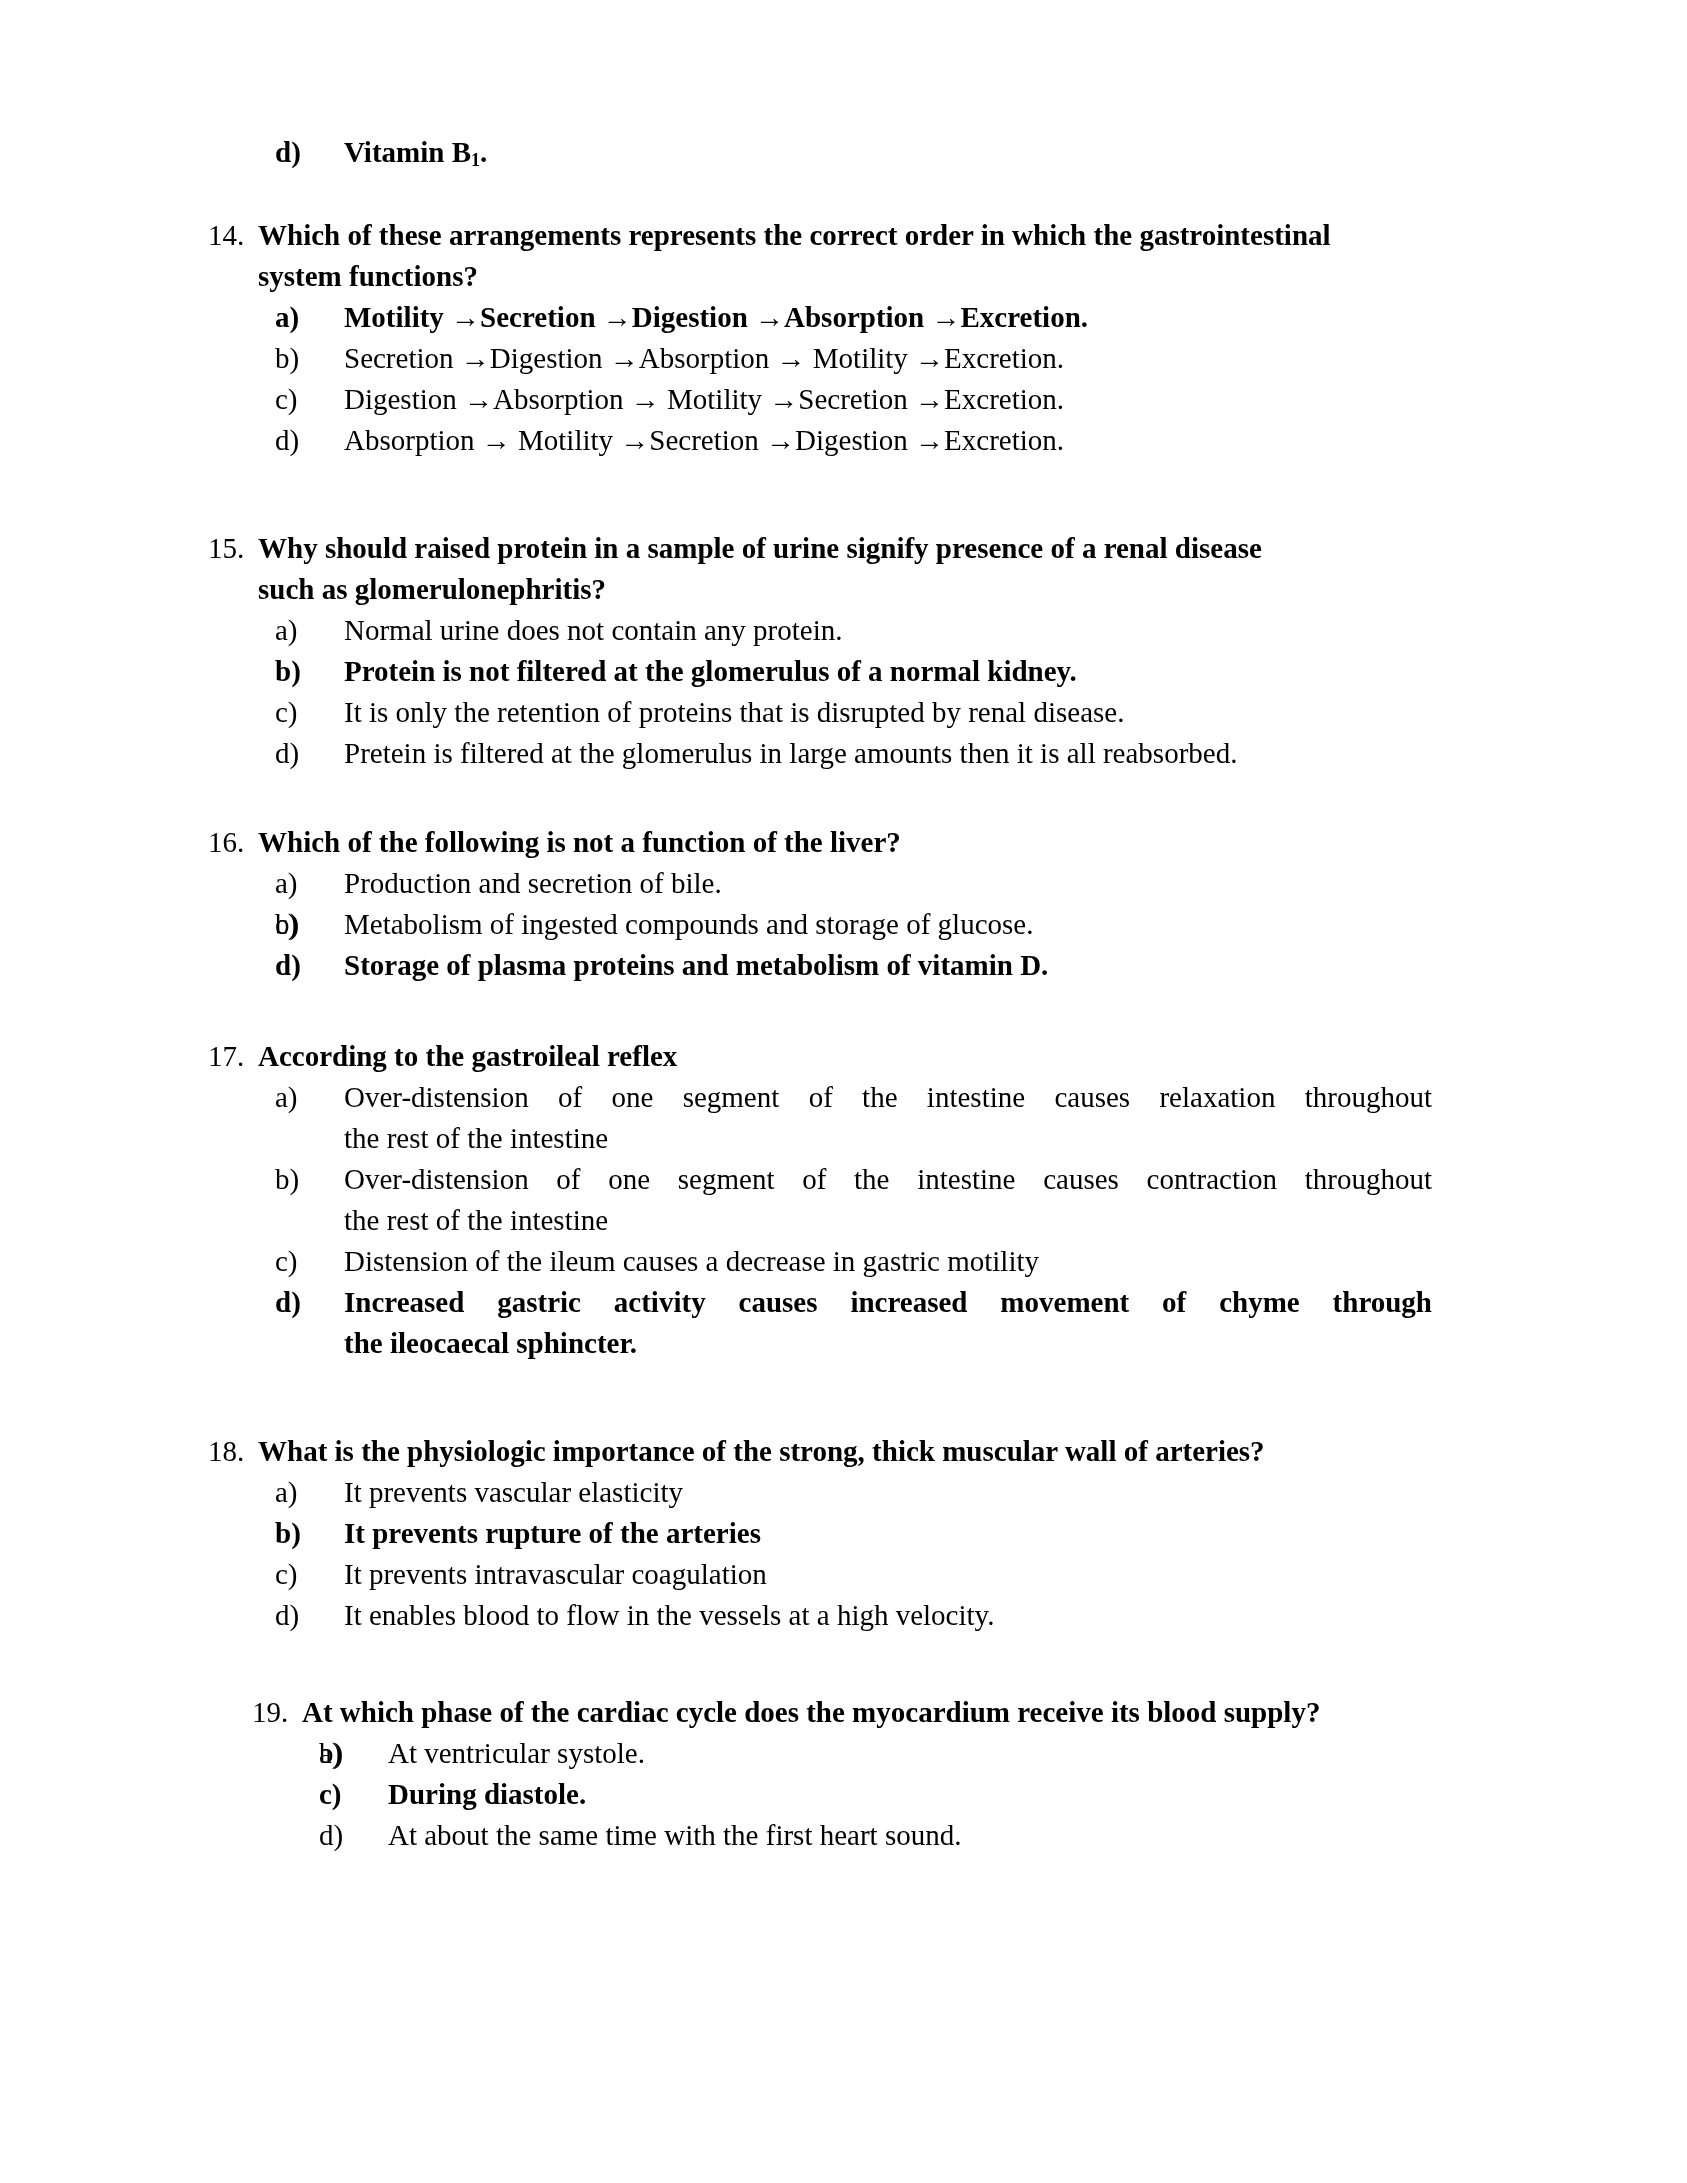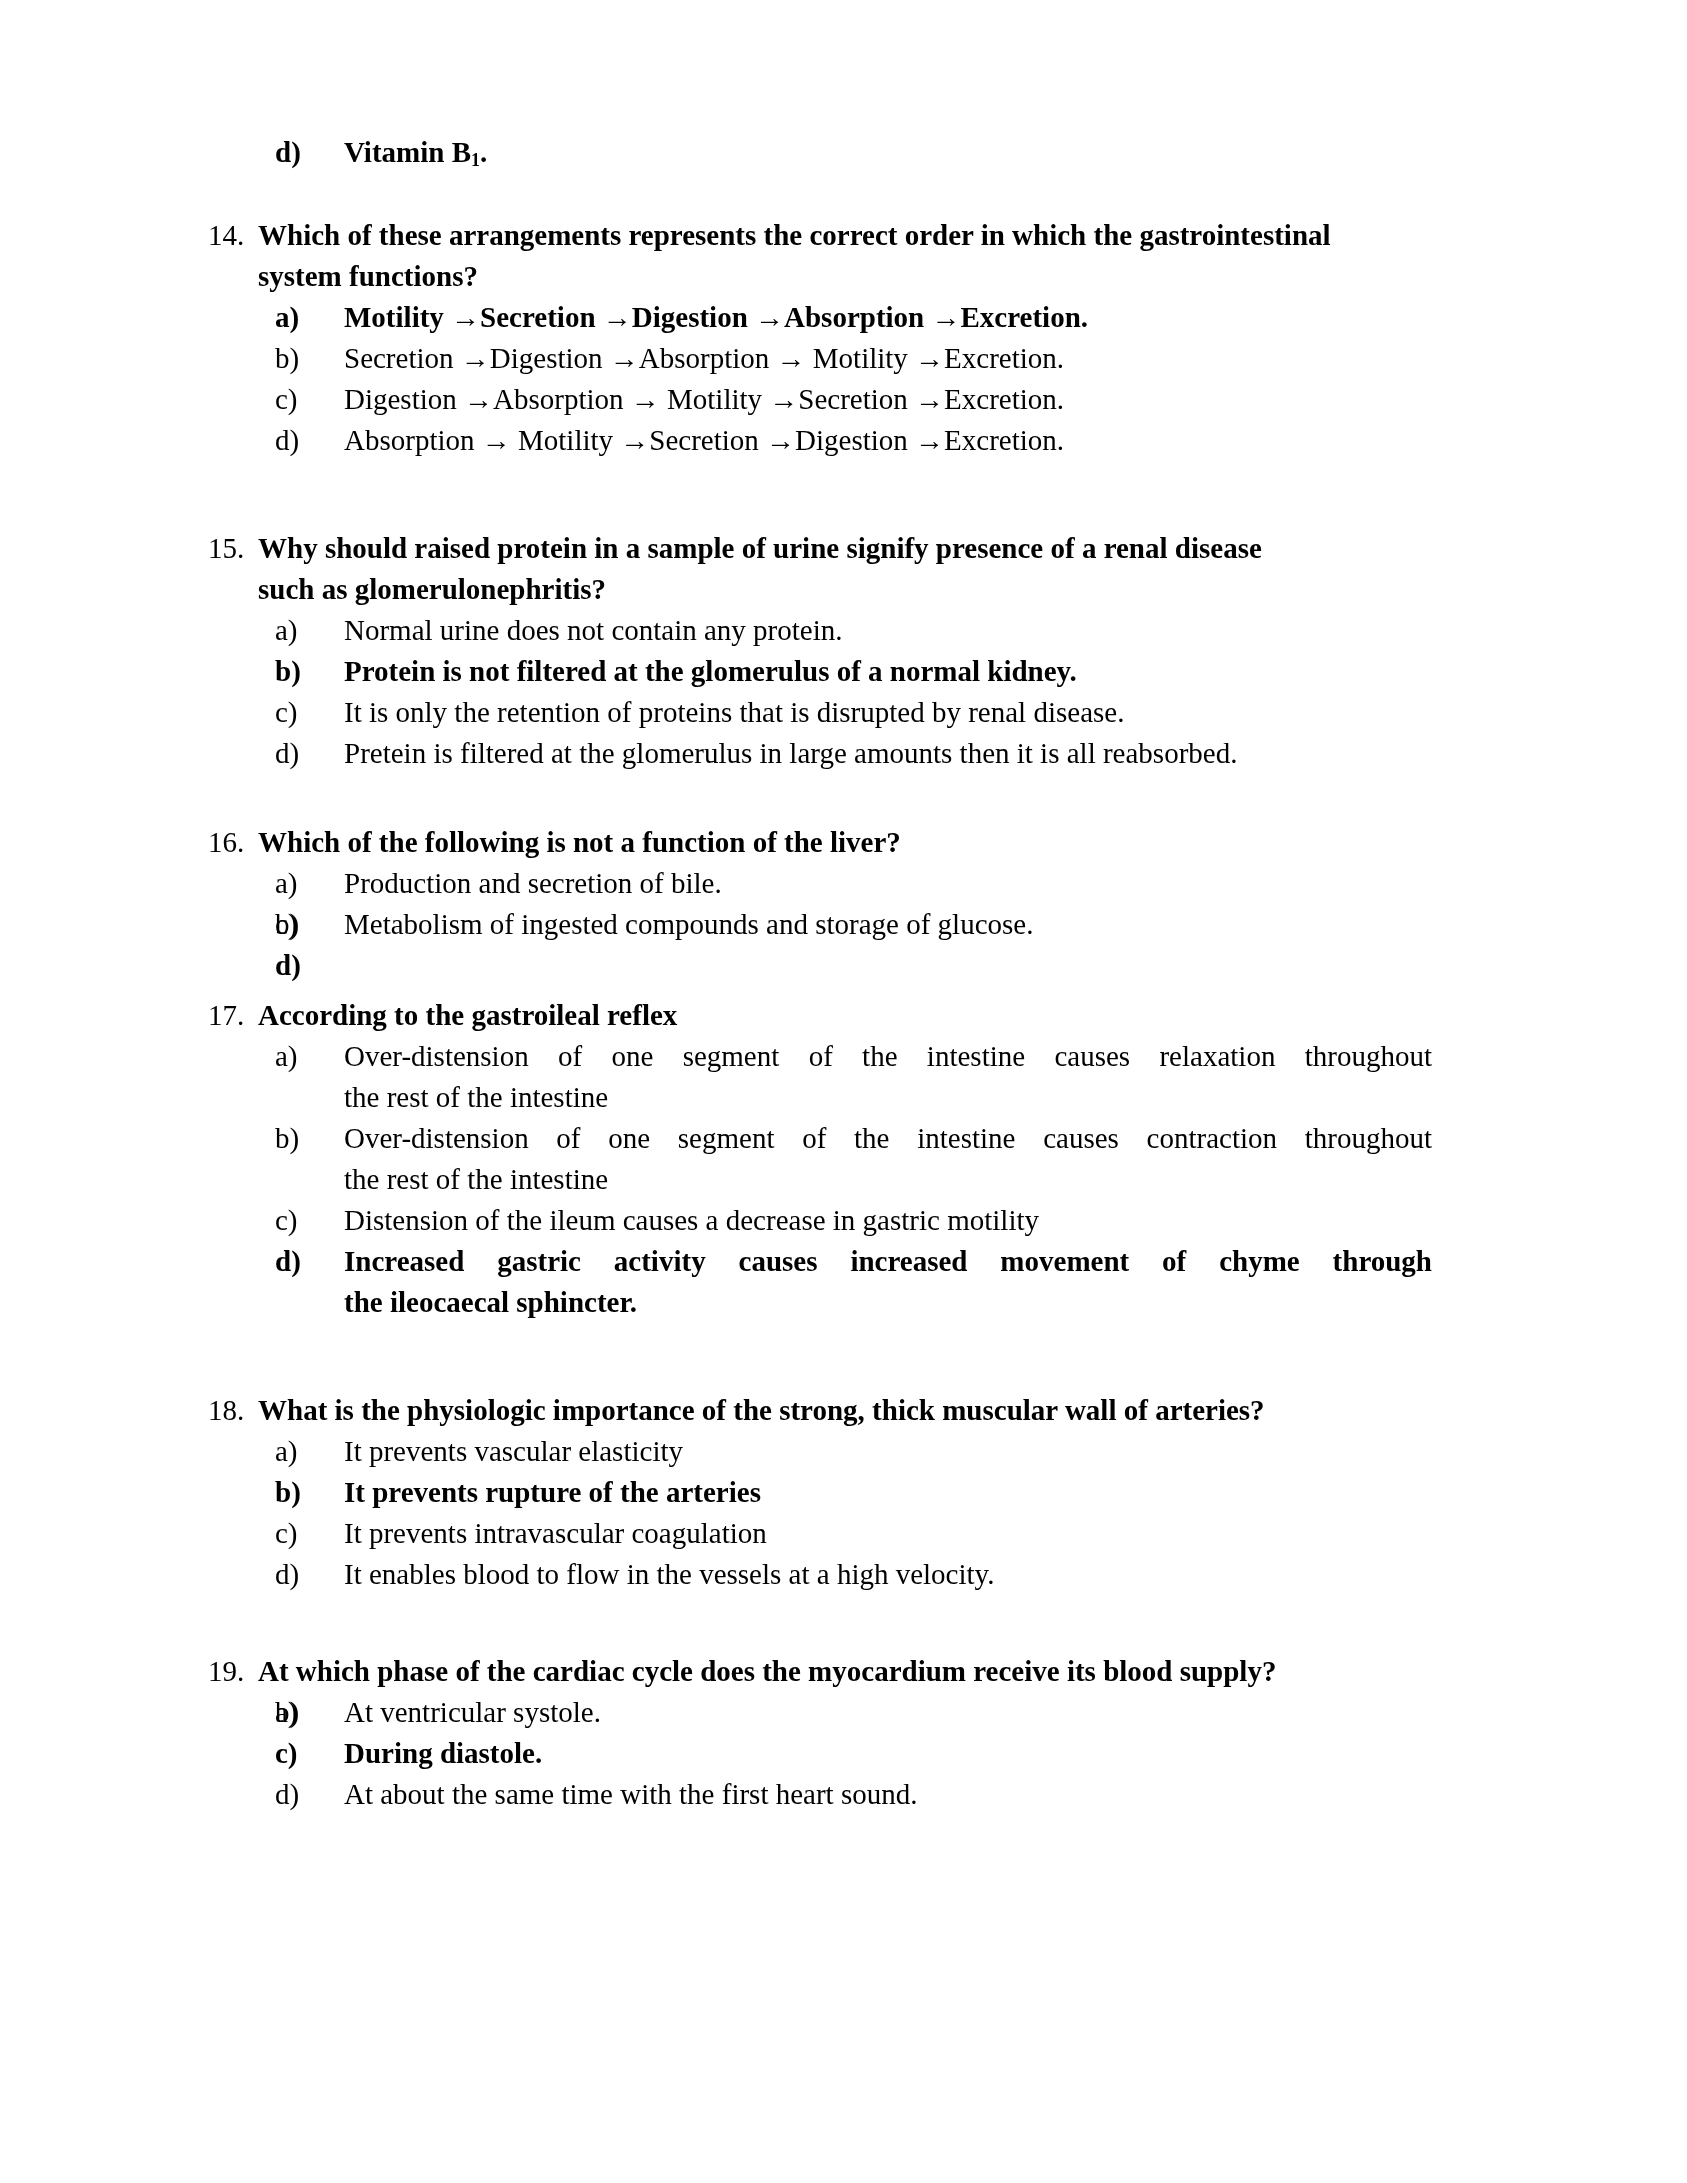--- a/index.html
+++ b/index.html
@@ -29,21 +29,21 @@
     text-align-last: justify;
   }
   .bold { font-weight: bold; }
   sub.vsub { font-size: 0.62em; line-height: 0; vertical-align: -0.22em; }
   
   .question-block.q0 { margin-top: 42px; }
   .question-block.q1 { margin-top: 67px; }
   .question-block.q2 { margin-top: 48px; }
   .question-block.q3 { margin-top: 50px; }
   .question-block.q4 { margin-top: 67px; }
-  .question-block.q5 { margin-top: 56px; }
+  .question-block.q5 { margin-top: 56px; margin-left: 44px; }
 </style>
 </head>
 <body>
 
 <div class="page">
   <div class="content">
 
     <div class="line opt">
       <span class="oletter bold">d)</span>
       <span class="otext bold"><span>Vitamin B</span><sub class="vsub">1</sub><span>.</span></span>
@@ -131,20 +131,23 @@
             <span class="oletter">b)</span>
           </div>
           <div class="opt">
             <span class="oletter">c)</span>
             <div class="otext">
               <div class="tline">Metabolism of ingested compounds and storage of glucose.</div>
             </div>
           </div>
           <div class="opt">
             <span class="oletter bold">d)</span>
+            <div class="otext bold">
+              <div class="tline">Storage of plasma proteins and metabolism of vitamin D.</div>
+            </div>
           </div>
         </div>
         <div class="question-block q3">
           <div class="line">
             <span class="qnum">17.</span>
             <span class="qhead">According to the gastroileal reflex</span>
           </div>
           <div class="opt">
             <span class="oletter">a)</span>
             <div class="otext">

